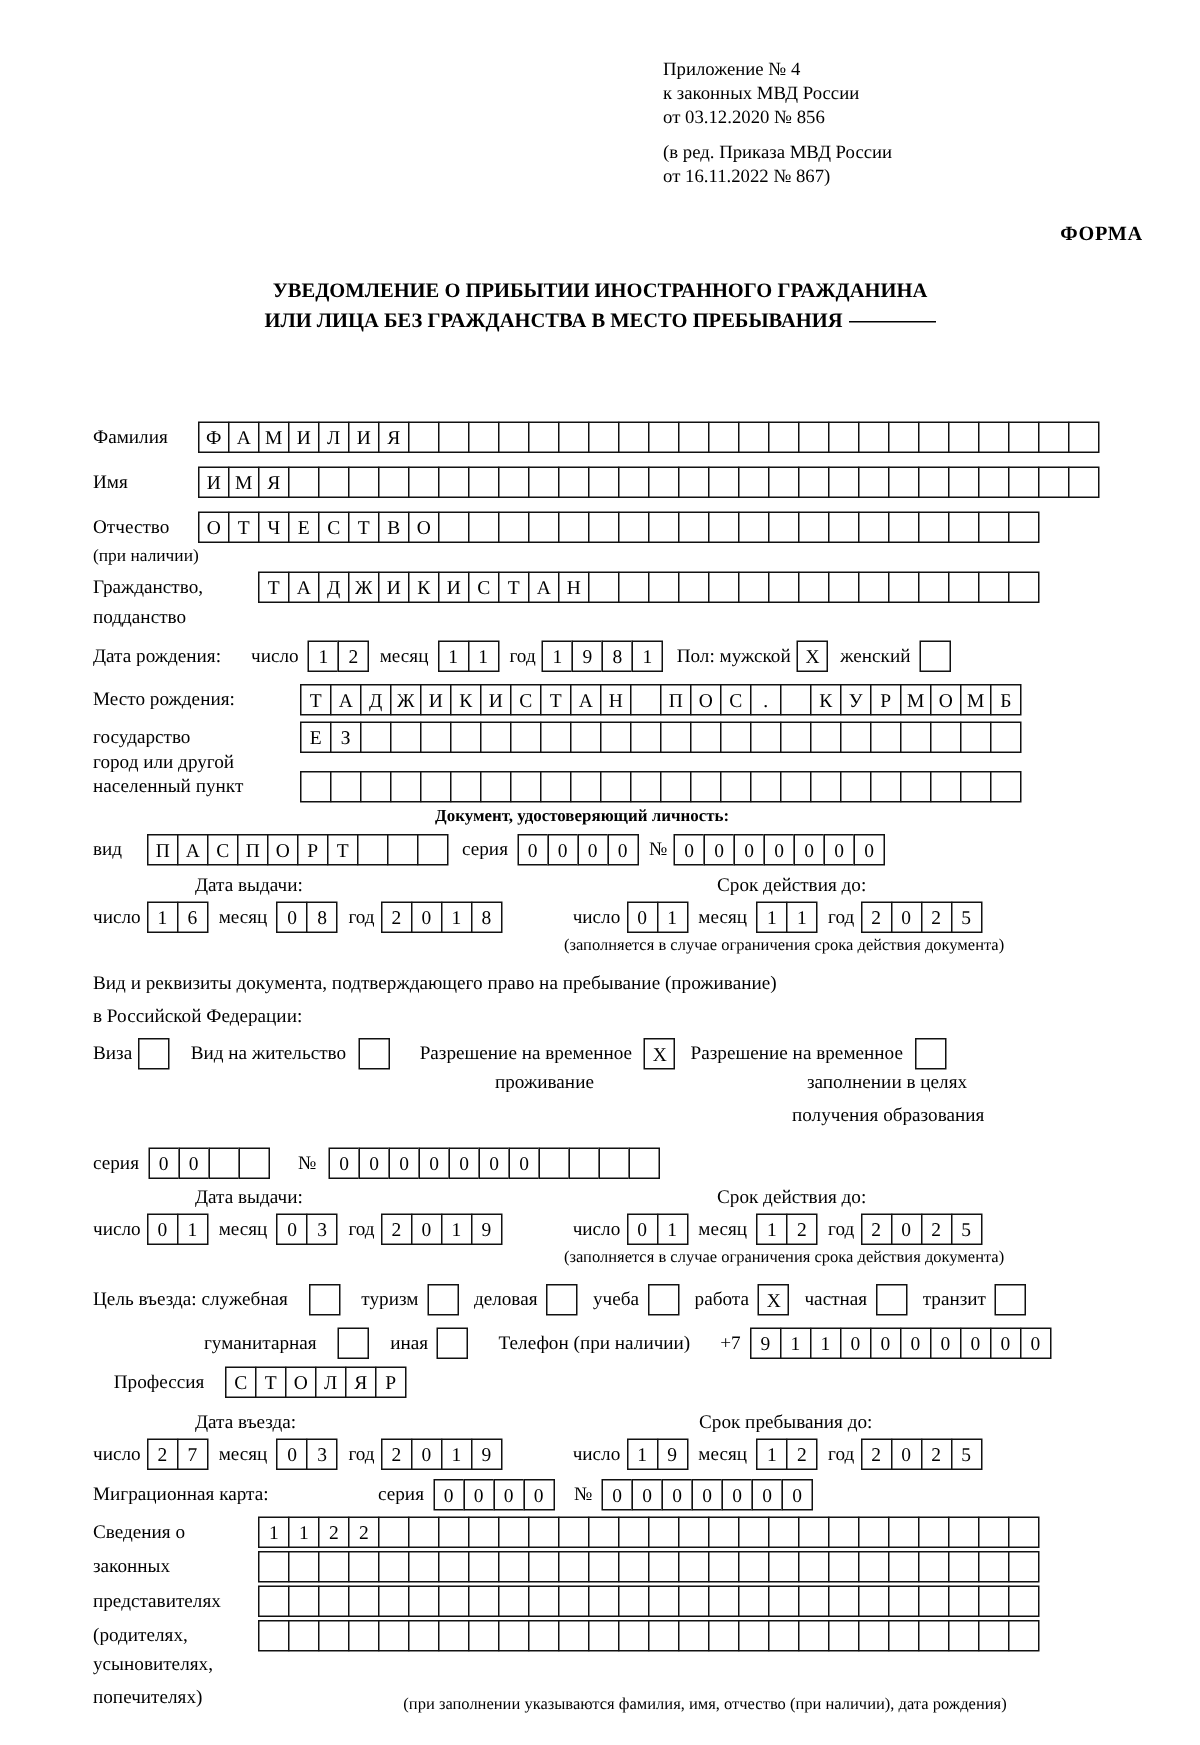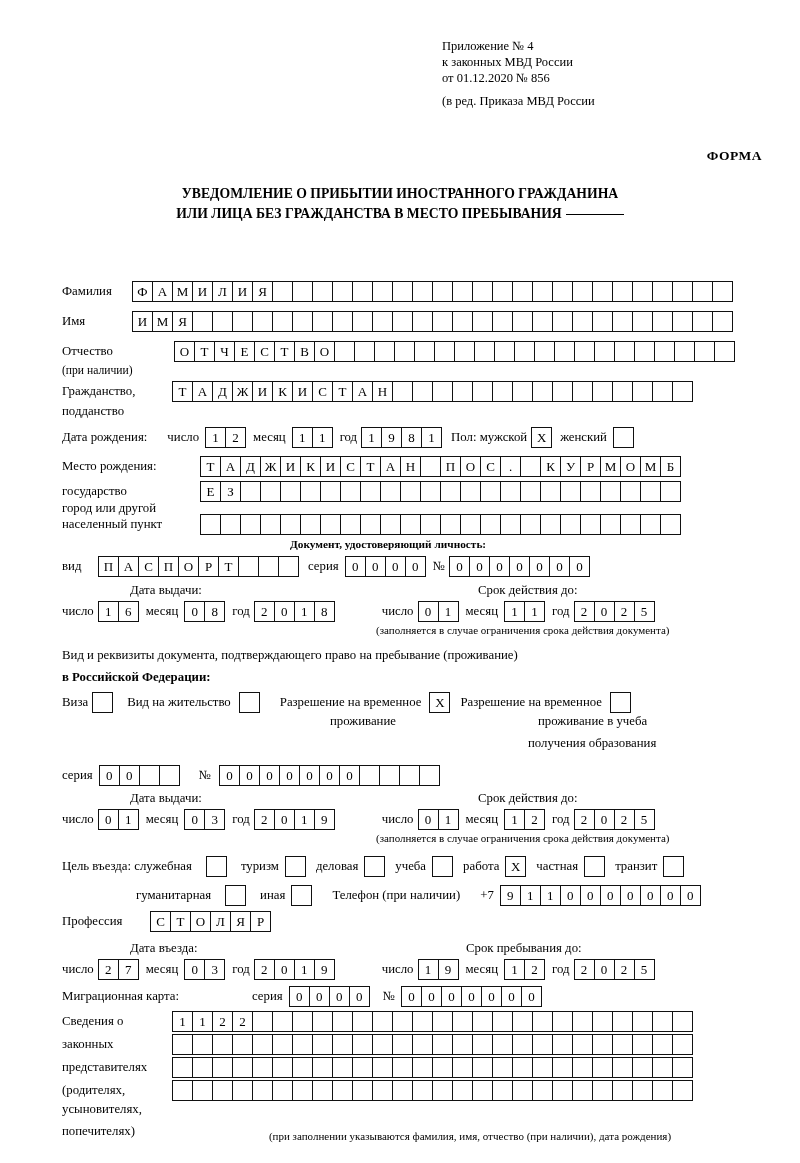--- a/index.html
+++ b/index.html
@@ -128,23 +128,24 @@
   }
 </style>
 </head>
 <body>
 
 <div class="page">
 
   <div class="header-ref">
     <div class="line">Приложение № 4</div>
     <div class="line">к законных МВД России</div>
-    <div class="line">от 01.12.2020 № 856</div>
+    <div class="line">от 03.12.2020 № 856</div>
     <div class="gap"></div>
     <div class="line">(в ред. Приказа МВД России</div>
+    <div class="line">от 16.11.2022 № 867)</div>
   </div>
 
   <div class="form-word">ФОРМА</div>
 
   <div class="doc-title">
     <div>УВЕДОМЛЕНИЕ О ПРИБЫТИИ ИНОСТРАННОГО ГРАЖДАНИНА</div>
     <div><span>ИЛИ ЛИЦА БЕЗ ГРАЖДАНСТВА В МЕСТО ПРЕБЫВАНИЯ</span><span class="underline-tail"></span></div>
   </div>
 
 
@@ -213,21 +214,21 @@
         <span class="cell"></span>
         <span class="cell"></span>
         <span class="cell"></span>
         <span class="cell"></span>
         <span class="cell"></span>
         <span class="cell"></span>
         <span class="cell"></span>
     </span>
   </div>
 
-  <div class="row" style="top:341px; left:62px;gap:42px;">
+  <div class="row" style="top:341px; left:62px;">
     <span class="lbl" style="width:70px; display:inline-block;">Отчество</span>
     <span class="cells">
       <span class="cell">О</span>
         <span class="cell">Т</span>
         <span class="cell">Ч</span>
         <span class="cell">Е</span>
         <span class="cell">С</span>
         <span class="cell">Т</span>
         <span class="cell">В</span>
         <span class="cell">О</span>
@@ -514,21 +515,21 @@
     </span>
   </div>
 
   <div class="row" style="top:624px; left:376px;">
     <span class="italic-note">(заполняется в случае ограничения срока действия документа)</span>
   </div>
 
   <div class="row" style="top:648px; left:62px;">
     <span class="lbl">Вид и реквизиты документа, подтверждающего право на пребывание (проживание)</span>
   </div>
-  <div class="row" style="top:670px; left:62px;font-weight:bold;">
+  <div class="row" style="top:670px; left:62px;">
     <span class="lbl">в Российской Федерации:</span>
   </div>
 
   <div class="row" style="top:692px; left:62px;">
     <span class="lbl">Виза</span>
     <span class="sp4"></span>
     <span class="box"></span>
     <span class="sp14"></span>
     <span class="lbl">Вид на жительство</span>
     <span class="sp8"></span>
@@ -539,21 +540,21 @@
     <span class="box">X</span>
     <span class="sp10"></span>
     <span class="lbl">Разрешение на временное</span>
     <span class="sp8"></span>
     <span class="box"></span>
   </div>
   <div class="row" style="top:714px; left:330px;">
     <span class="lbl">проживание</span>
   </div>
   <div class="row" style="top:714px; left:538px;">
-    <span class="lbl">проживание в учеба</span>
+    <span class="lbl">заполнении в целях</span>
   </div>
   <div class="row" style="top:736px; left:528px;">
     <span class="lbl">получения образования</span>
   </div>
 
   <div class="row" style="top:765px; left:62px;">
     <span class="lbl">серия</span>
     <span class="sp6"></span>
     <span class="cells">
       <span class="cell">0</span>
@@ -689,21 +690,21 @@
         <span class="cell">0</span>
         <span class="cell">0</span>
         <span class="cell">0</span>
         <span class="cell">0</span>
         <span class="cell">0</span>
         <span class="cell">0</span>
     </span>
   </div>
 
   <div class="row" style="top:911px; left:62px;">
-    <span class="lbl" style="width:88px; display:inline-block;">Профессия</span>
+    <span class="lbl" style="width:88px; display:inline-block;text-align:center;">Профессия</span>
     <span class="cells">
       <span class="cell">С</span>
         <span class="cell">Т</span>
         <span class="cell">О</span>
         <span class="cell">Л</span>
         <span class="cell">Я</span>
         <span class="cell">Р</span>
     </span>
   </div>
 

